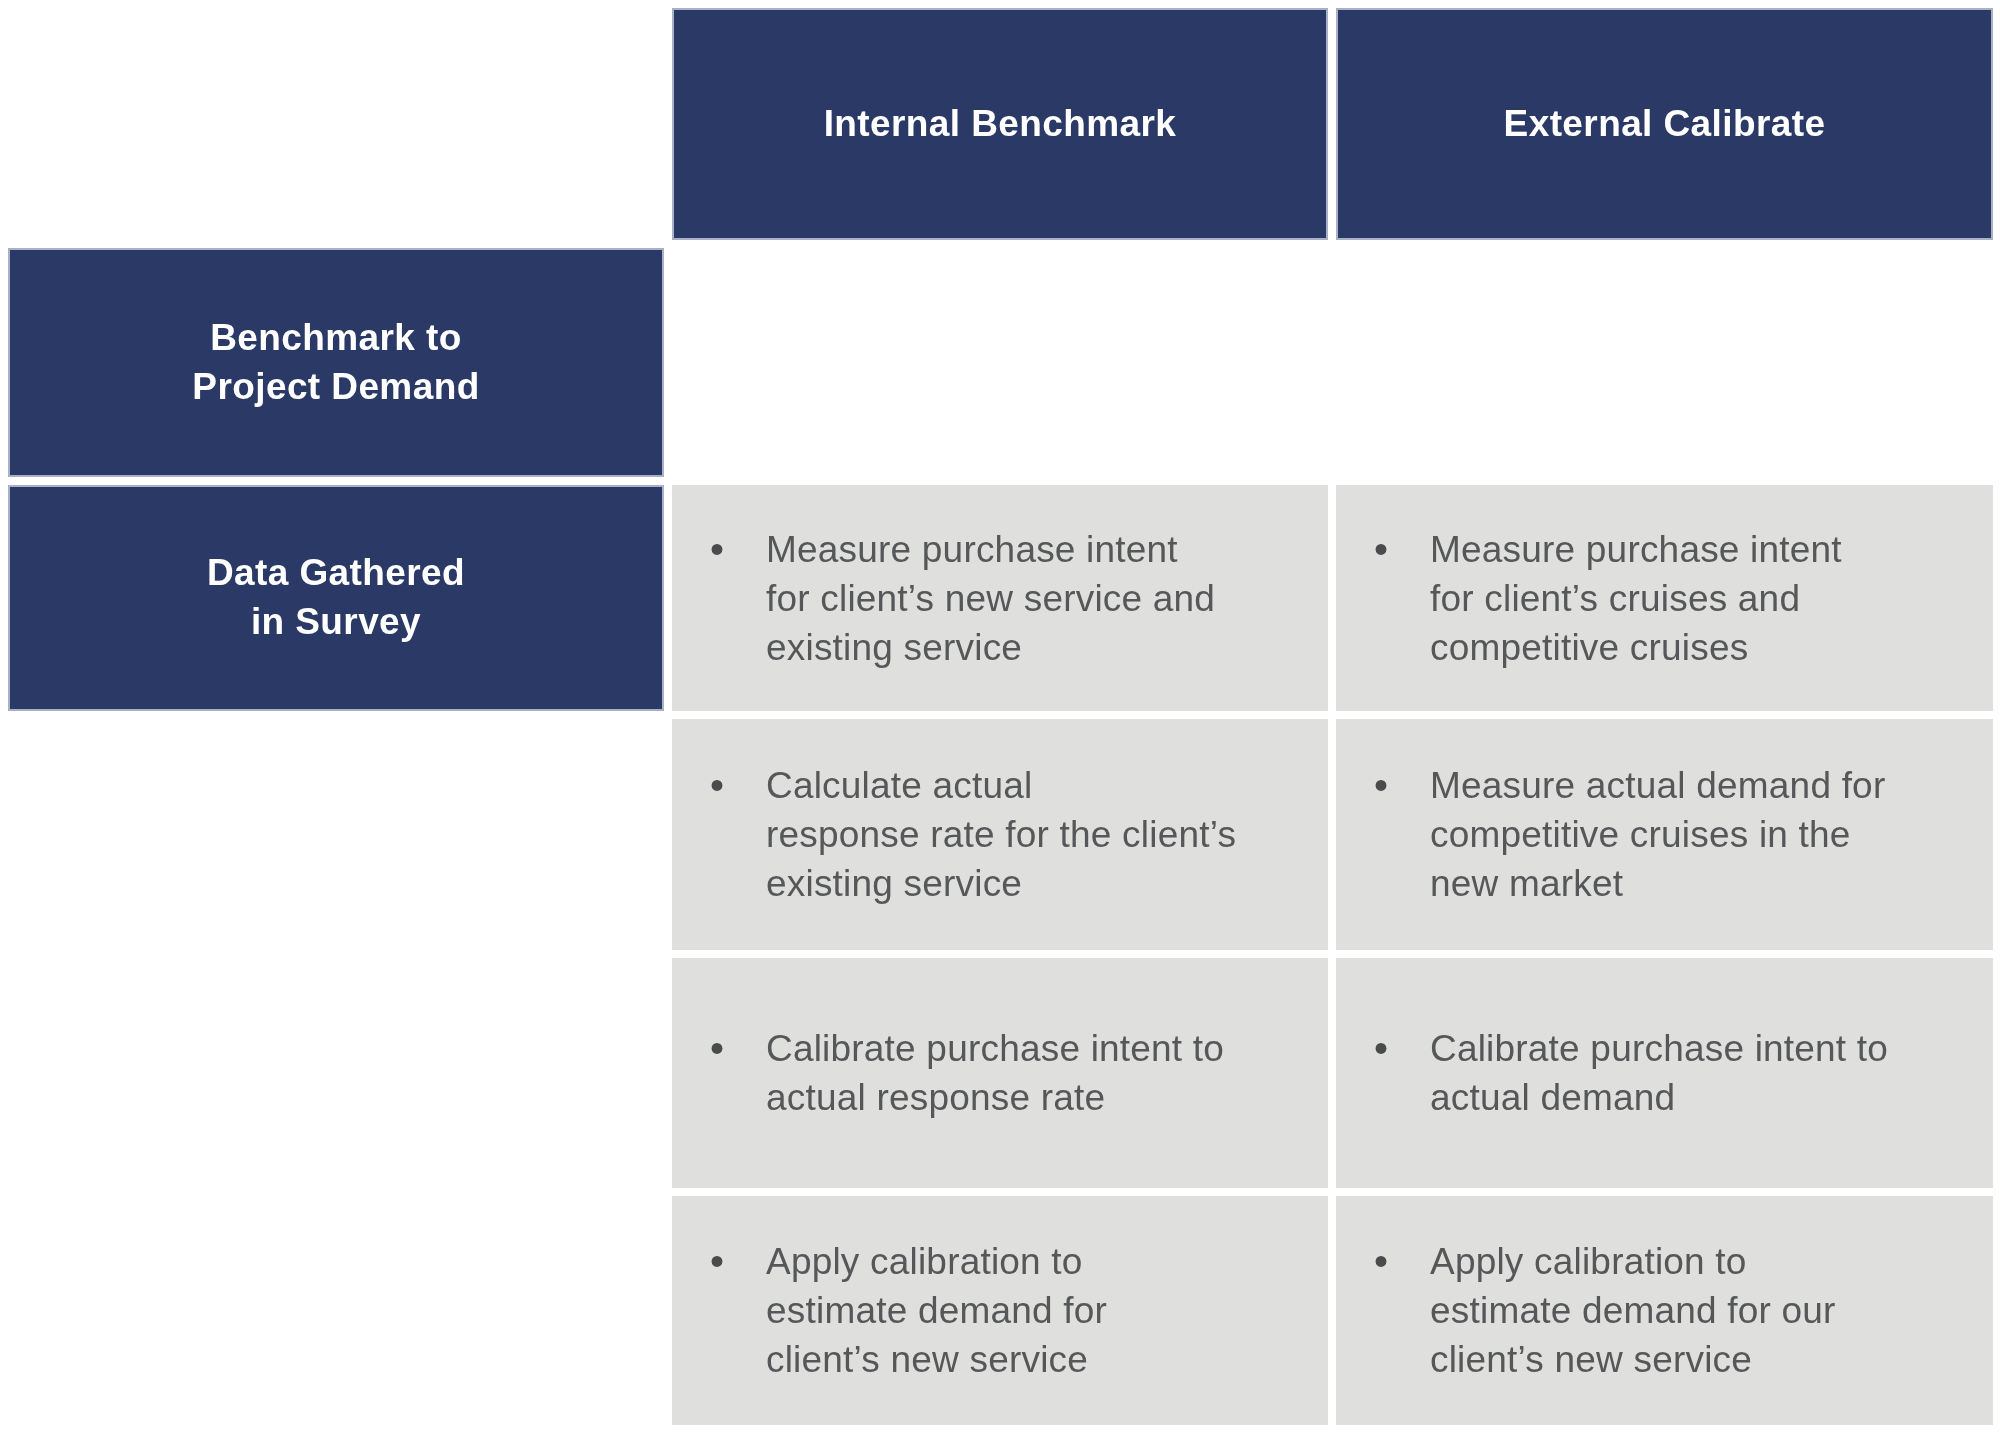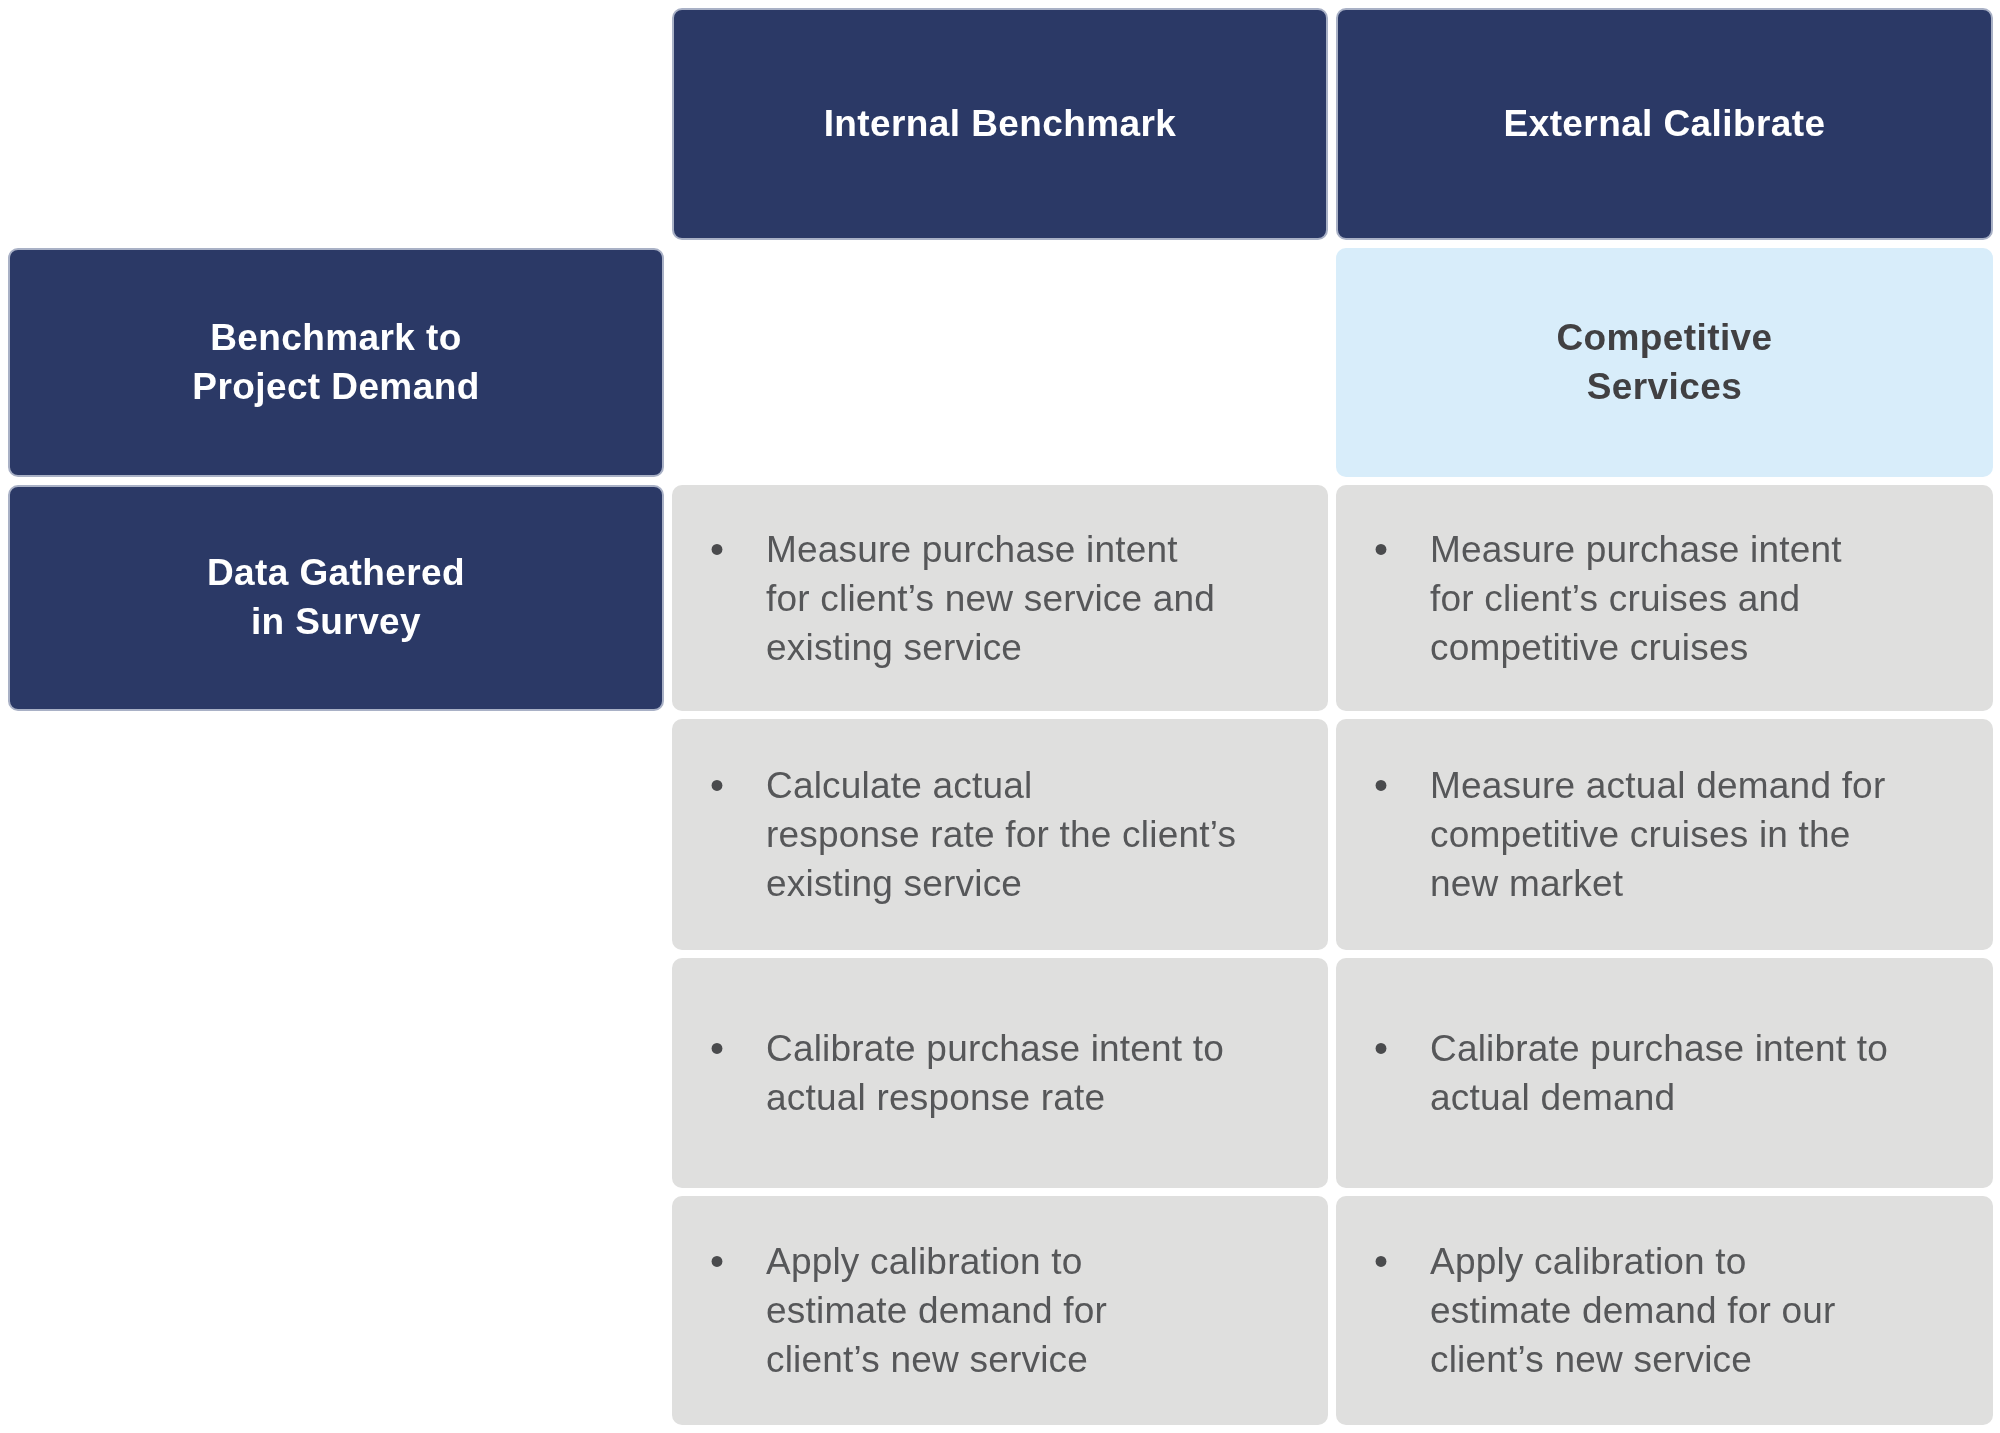--- a/index.html
+++ b/index.html
@@ -9,21 +9,21 @@
     position: relative;
     font-family: "Liberation Sans", "DejaVu Sans", sans-serif;
   }
   .grid {
     position: absolute; left: 8px; top: 8px;
     display: grid;
     grid-template-columns: 656px 656px 657px;
     grid-template-rows: 232px 229px 226px 231px 230px 229px;
     column-gap: 8px; row-gap: 8px;
   }
-  .cell { display: flex; align-items: center; justify-content: center; border-radius: 10px; }
+  .cell { display: flex; align-items: center; justify-content: center; }
   .navy {
     background: #2b3966;
     border: 2px solid #a9b1c6;
     color: #ffffff;
   }
   .blue { background: #d8edfa; color: #414042; }
   .gray { background: #dfdfde; color: #565759; justify-content: flex-start; }
   .center-txt {
     text-align: center;
     white-space: pre-line;
@@ -71,24 +71,20 @@
   <div class="cell navy r1 c3">
     <span class="center-txt">External Calibrate</span>
   </div>
 
   <div class="cell navy r2 c1">
     <span class="center-txt">Benchmark to
 Project Demand</span>
   </div>
 
 
-  <div class="cell blue r2 c3">
-    <span class="center-txt">Competitive
-Services</span>
-  </div>
 
   <div class="cell navy r3 c1">
     <span class="center-txt">Data Gathered
 in Survey</span>
   </div>
 
   <div class="cell gray r3 c2">
     <div class="bullet-row">
       <span class="bullet-marker">•</span>
       <span class="bullet-text">Measure purchase intent

